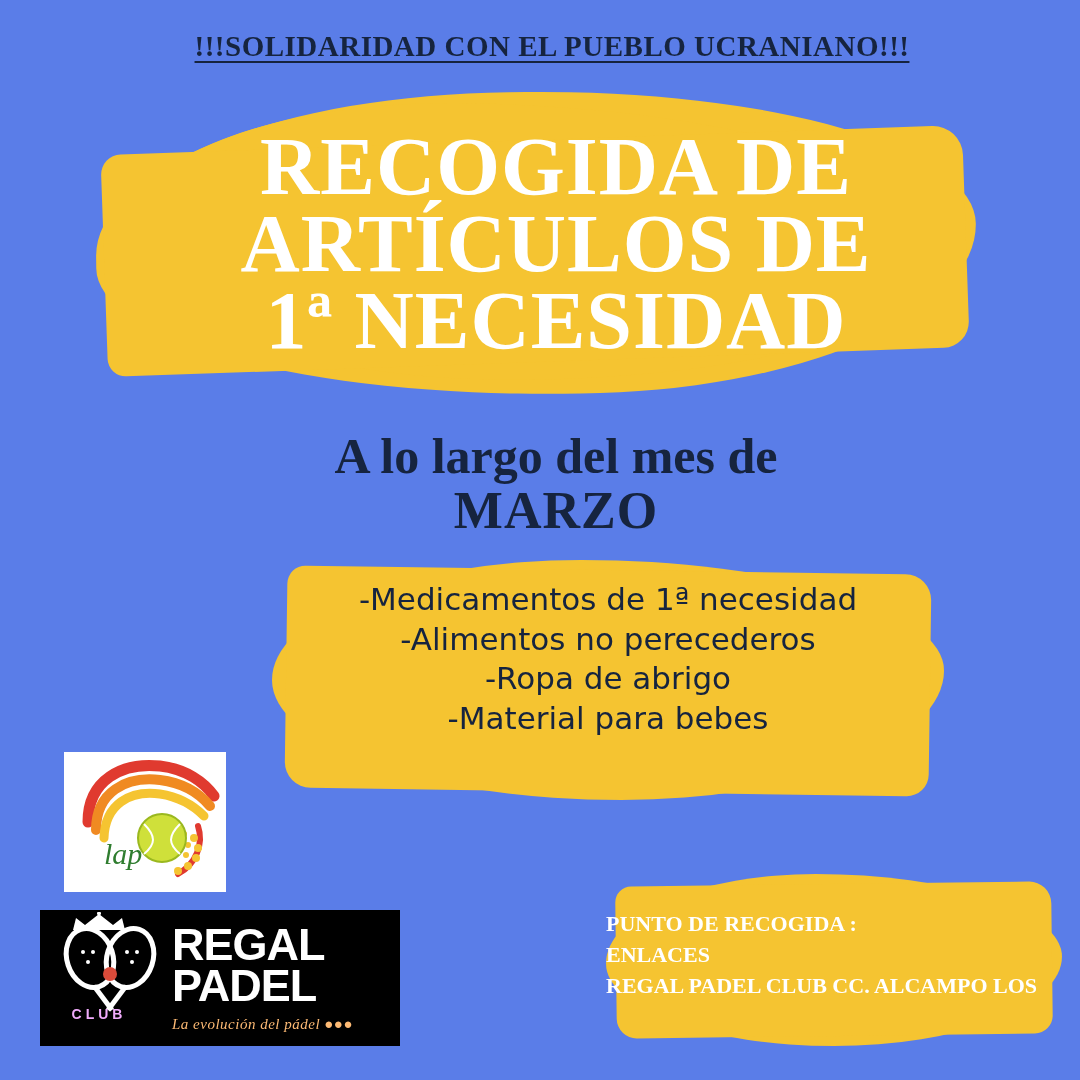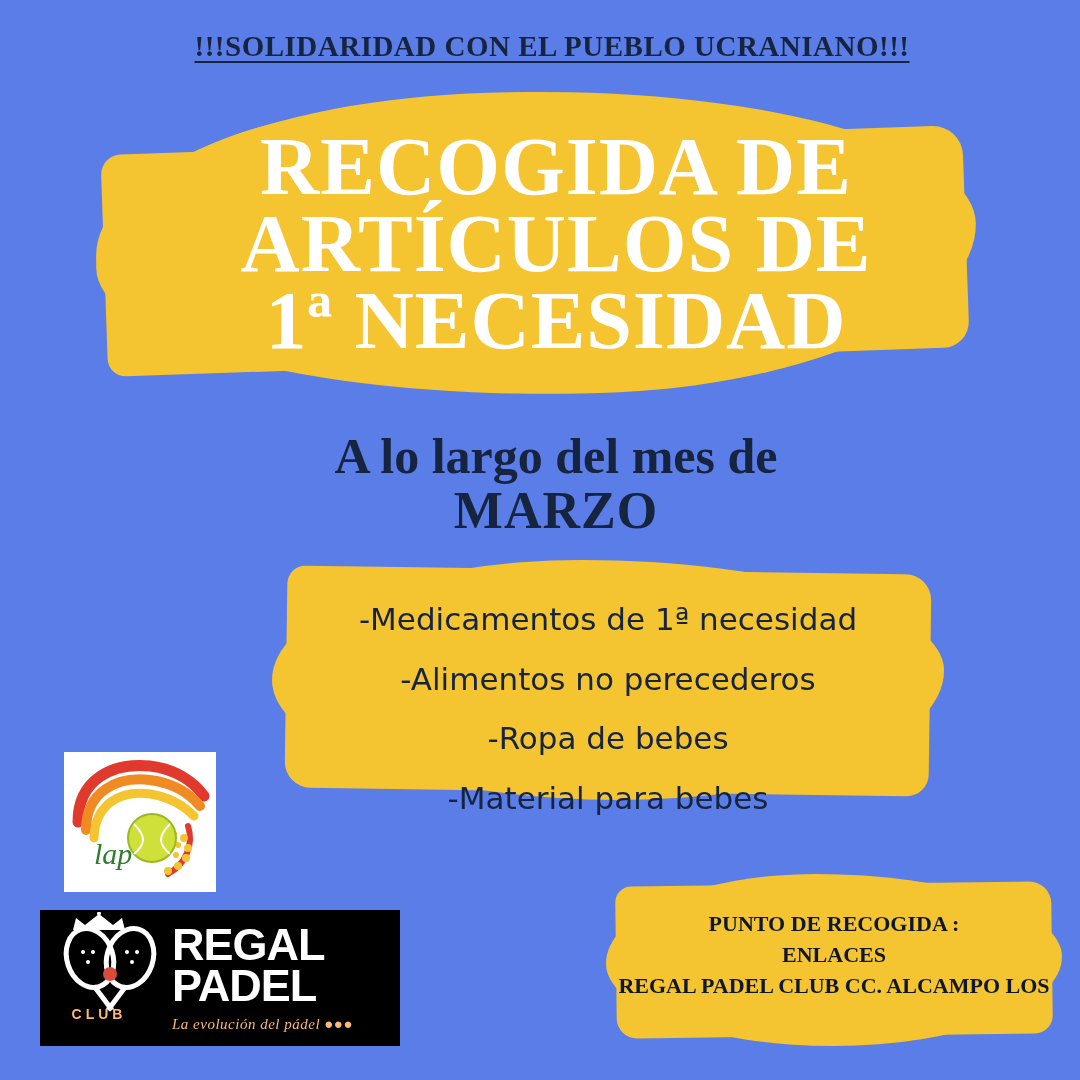--- a/index.html
+++ b/index.html
@@ -168,51 +168,51 @@
     text-align: center;
     z-index: 4;
     color: #16243f;
     font-family: "DejaVu Sans", sans-serif;
     font-size: 31px;
     line-height: 1.28;
   }
   .items .item {
     display: block;
     white-space: nowrap;
-    margin-top: 20px;
   }
 
   
   .pickup {
     position: absolute;
     top: 908px;
     left: 606px;
     width: 456px;
-    text-align: center;
+    text-align: left;
     z-index: 4;
-    color: #0f172a;
+    color: #ffffff;
     font-family: "Liberation Serif", serif;
     font-weight: bold;
     font-size: 22px;
     line-height: 1.42;
   }
   .pickup .pline {
     display: block;
   }
 
   
   .lap-logo {
     position: absolute;
     left: 64px;
     top: 752px;
     width: 152px;
     height: 140px;
     background: #ffffff;
     z-index: 5;
     overflow: hidden;
+    padding-left: 10px;
   }
 
   
   .regal-logo {
     position: absolute;
     left: 40px;
     top: 910px;
     width: 360px;
     height: 136px;
     background: #000000;
@@ -232,21 +232,21 @@
     top: 2px;
     width: 58px;
     height: 22px;
   }
   .regal-club {
     position: absolute;
     left: 0;
     top: 96px;
     width: 118px;
     text-align: center;
-    color: #fdba74;
+    color: #f0abfc;
     font-family: "Liberation Sans", sans-serif;
     font-size: 14px;
     font-weight: bold;
     letter-spacing: 4px;
   }
   .regal-word {
     position: absolute;
     left: 132px;
     top: 14px;
     width: 224px;
@@ -290,21 +290,21 @@
   </div>
 
   <div class="subtitle">
     <span class="s1">A lo largo del mes de</span>
     <span class="s2">MARZO</span>
   </div>
 
   <div class="items">
     <span class="item">-Medicamentos de 1ª necesidad</span>
     <span class="item">-Alimentos no perecederos</span>
-    <span class="item">-Ropa de bebes</span>
+    <span class="item">-Ropa de abrigo</span>
     <span class="item">-Material para bebes</span>
   </div>
 
   <div class="pickup">
     <span class="pline">PUNTO DE RECOGIDA :</span>
     <span class="pline">ENLACES</span>
     <span class="pline">REGAL PADEL CLUB CC. ALCAMPO LOS</span>
   </div>
 
   <div class="lap-logo">

